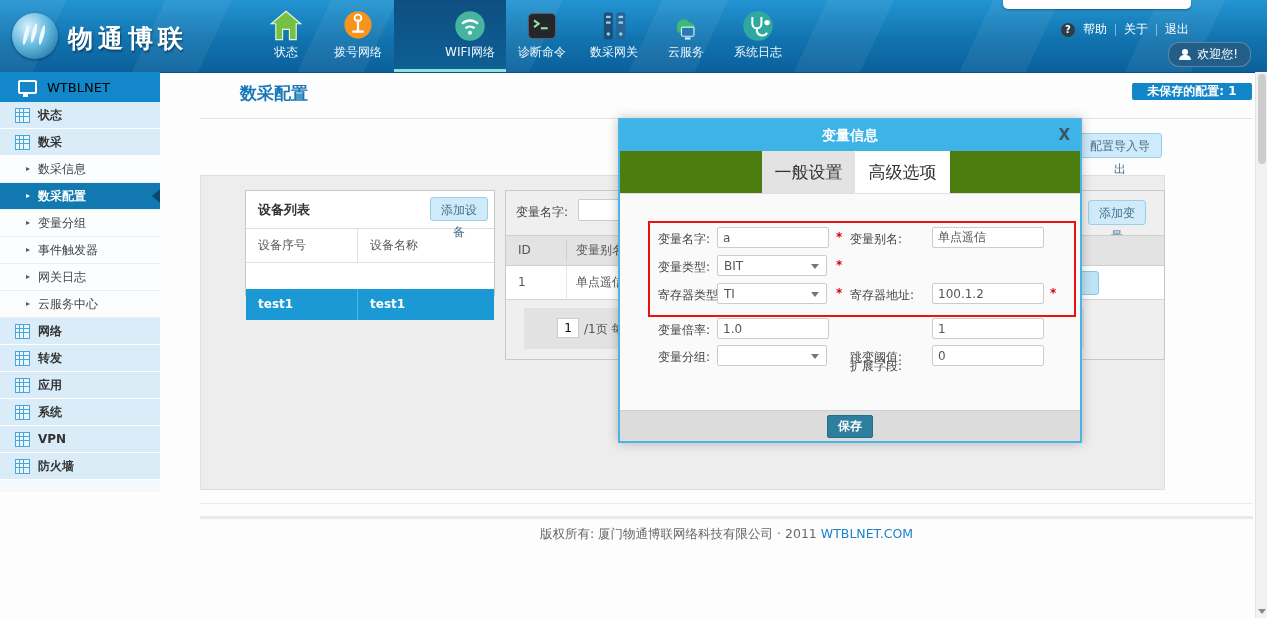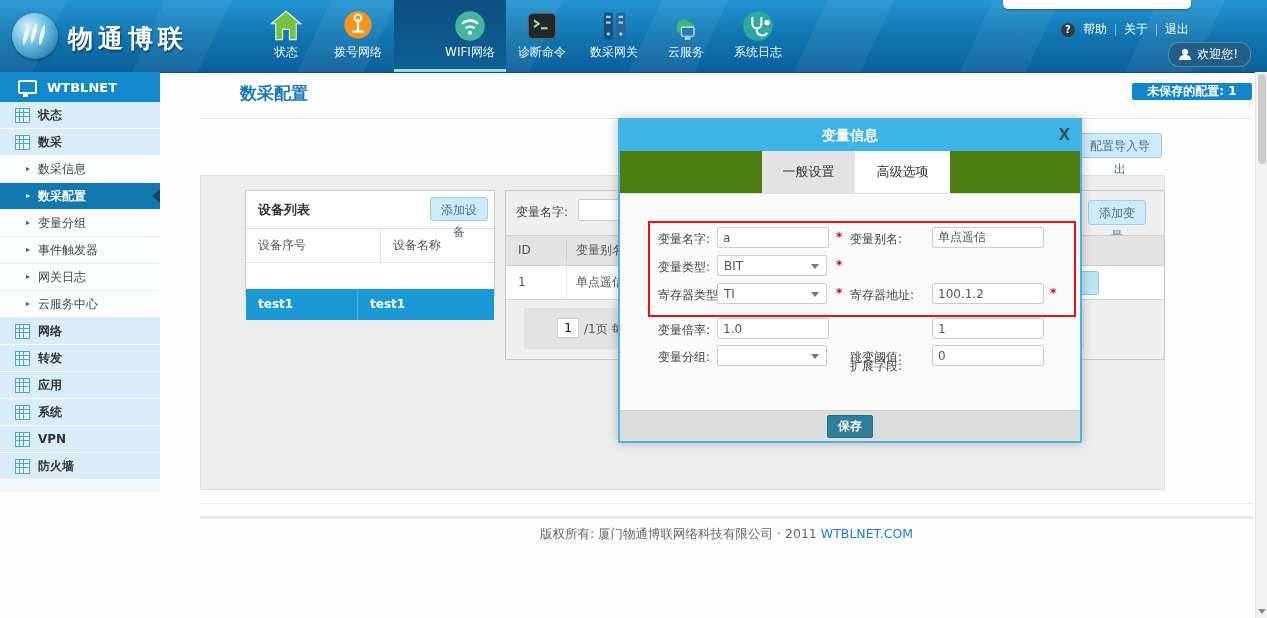--- a/index.html
+++ b/index.html
@@ -33,21 +33,21 @@
   .qico{display:inline-block;width:14px;height:14px;border-radius:50%;background:#2e3d45;color:#fff;
         font-size:10px;font-weight:bold;text-align:center;line-height:14px;}
   .welcome{right:16px;top:42px;background:#235e88;border:1px solid rgba(255,255,255,.25);
         border-radius:11px;padding:3px 12px 3px 10px;color:#fff;font-size:12px;display:flex;align-items:center;gap:6px;}
   .person{position:relative;width:12px;height:11px;}
   .person::before{content:"";position:absolute;left:3px;top:0;width:6px;height:6px;border-radius:50%;background:#fff;}
   .person::after{content:"";position:absolute;left:0;top:6px;width:12px;height:5px;border-radius:6px 6px 0 0;background:#fff;}
 
   
   .sidebar{left:0;top:72px;width:160px;height:420px;background:#f3f9fc;}
-  .side-title{height:30px;background:#1287c9;color:#ffffff;font-weight:bold;font-size:13px;
+  .side-title{height:30px;background:#1287c9;color:#000000;font-weight:normal;font-size:13px;
         display:flex;align-items:center;gap:10px;padding-left:18px;}
   .mon{position:relative;width:15px;height:10px;border:2px solid #fff;border-radius:2px;background:transparent;}
   .mon::after{content:"";position:absolute;left:3px;bottom:-5px;width:5px;height:3px;background:#fff;}
   .sitem{height:26px;line-height:26px;display:flex;align-items:center;gap:8px;cursor:pointer;}
   .sitem.top{background:#d9ecf8;border-bottom:1px solid #fff;font-weight:bold;color:#333;padding-left:15px;}
   .sitem.sub{background:#fbfdff;border-bottom:1px solid #e8eff4;color:#444;padding-left:26px;}
   .sitem.sub .arr{font-size:8px;color:#555;}
   .sitem.sub.active{background:#1179af;color:#fff;font-weight:bold;position:relative;}
   .sitem.sub.active .arr{color:#fff;}
   .sitem.sub.active::after{content:"";position:absolute;right:0;top:50%;margin-top:-7px;
@@ -64,21 +64,21 @@
   .btn-lite{background:#cfeaf9;border:1px solid #97cfec;border-radius:3px;font-size:12px;color:#44708a;
         text-align:center;cursor:pointer;font-family:inherit;}
   .ie-btn{left:1078px;top:133px;width:84px;height:25px;line-height:23px;z-index:1;}
   .panel{left:200px;top:175px;width:965px;height:315px;background:#ededed;border:1px solid #dedede;box-sizing:border-box;}
 
   .dev-card{left:245px;top:190px;width:250px;height:106px;background:#fff;border:1px solid #c9c9c9;box-sizing:border-box;z-index:2;}
   .dev-head{position:relative;height:37px;border-bottom:1px solid #ddd;text-decoration:underline;}
   .dev-title{position:absolute;left:12px;top:0;line-height:37px;font-size:13px;font-weight:bold;color:#333;}
   .dev-add{position:absolute;right:6px;top:6px;width:58px;height:24px;line-height:22px;}
   .dev-cols{display:flex;height:33px;border-bottom:1px solid #e2e2e2;color:#555;}
-  .dev-cols .c1{width:135px;line-height:33px;padding-left:12px;border-right:1px solid #e2e2e2;box-sizing:border-box;}
+  .dev-cols .c1{width:112px;line-height:33px;padding-left:12px;border-right:1px solid #e2e2e2;box-sizing:border-box;}
   .dev-cols .c2{flex:1;line-height:33px;padding-left:12px;}
   .dev-row{display:flex;height:31px;background:#1b99d5;color:#fff;font-weight:bold;cursor:pointer;margin-top:26px;}
   .dev-row .c1{width:112px;line-height:31px;padding-left:12px;border-right:1px solid rgba(255,255,255,.25);box-sizing:border-box;}
   .dev-row .c2{flex:1;line-height:31px;padding-left:12px;}
 
   .var-panel{left:505px;top:190px;width:660px;height:170px;background:#efefef;border:1px solid #c9c9c9;box-sizing:border-box;z-index:2;}
   .vfilter-label{position:absolute;left:10px;top:13px;color:#444;}
   .vfilter-input{position:absolute;left:72px;top:8px;width:110px;height:20px;border:1px solid #ccc;border-radius:2px;
         font-size:12px;padding:0 5px;font-family:inherit;}
   .var-add{position:absolute;right:18px;top:9px;width:58px;height:25px;line-height:23px;}
@@ -101,21 +101,21 @@
   .hr3{left:200px;top:516px;width:1053px;height:3px;background:#e9e9e9;}
   .copyright{left:200px;top:526px;width:1053px;text-align:center;color:#666;font-size:12.5px;}
   .copyright a{color:#1b83c9;text-decoration:none;}
 
   
   .modal{left:618px;top:118px;width:460px;height:321px;background:#4d7c0f;border:2px solid #49b4e6;
         box-shadow:0 0 10px rgba(0,0,0,.25);z-index:50;}
   .m-head{position:absolute;left:0;top:0;width:100%;height:31px;background:#3db3e8;}
   .m-title{position:absolute;width:100%;text-align:center;line-height:31px;color:#fff;font-weight:bold;font-size:14px;}
   .m-x{position:absolute;right:10px;top:0;line-height:31px;color:#3d5560;font-weight:bold;font-size:15px;cursor:pointer;}
-  .m-tab{position:absolute;top:31px;height:42px;line-height:42px;text-align:center;font-size:13px;color:#333;cursor:pointer;}
+  .m-tab{position:absolute;top:31px;height:42px;line-height:42px;text-align:center;font-size:17px;color:#333;cursor:pointer;}
   .m-tab.t1{left:142px;width:93px;background:#e3e3e3;}
   .m-tab.t2{left:235px;width:95px;background:#ffffff;}
   .m-body{position:absolute;left:0;top:73px;width:100%;height:217px;background:#fafafa;border-top:1px solid #e0e0e0;}
   .redbox{position:absolute;left:28px;top:27px;width:424px;height:92px;border:2px solid #ee1111;z-index:5;pointer-events:none;}
   .flabel{position:absolute;font-size:12px;color:#444;}
   .finp{position:absolute;width:100px;height:19px;border:1px solid #ccc;border-radius:2px;background:#fff;
         font-size:12px;color:#555;padding:0 5px;font-family:inherit;}
   .fsel{position:absolute;width:110px;height:21px;border:1px solid #ccc;border-radius:2px;background:#fff;
         font-size:12px;color:#555;line-height:21px;padding-left:6px;box-sizing:border-box;cursor:pointer;}
   .fsel::after{content:"";position:absolute;right:7px;top:8px;border-left:4px solid transparent;

